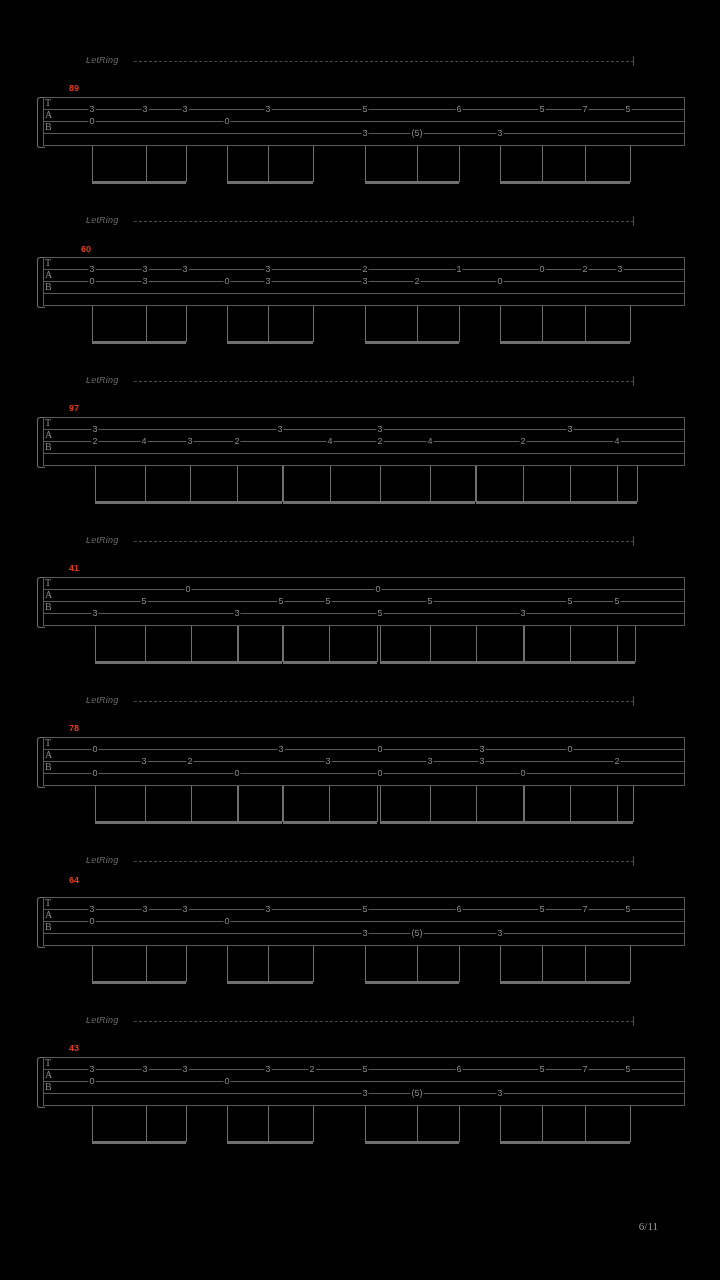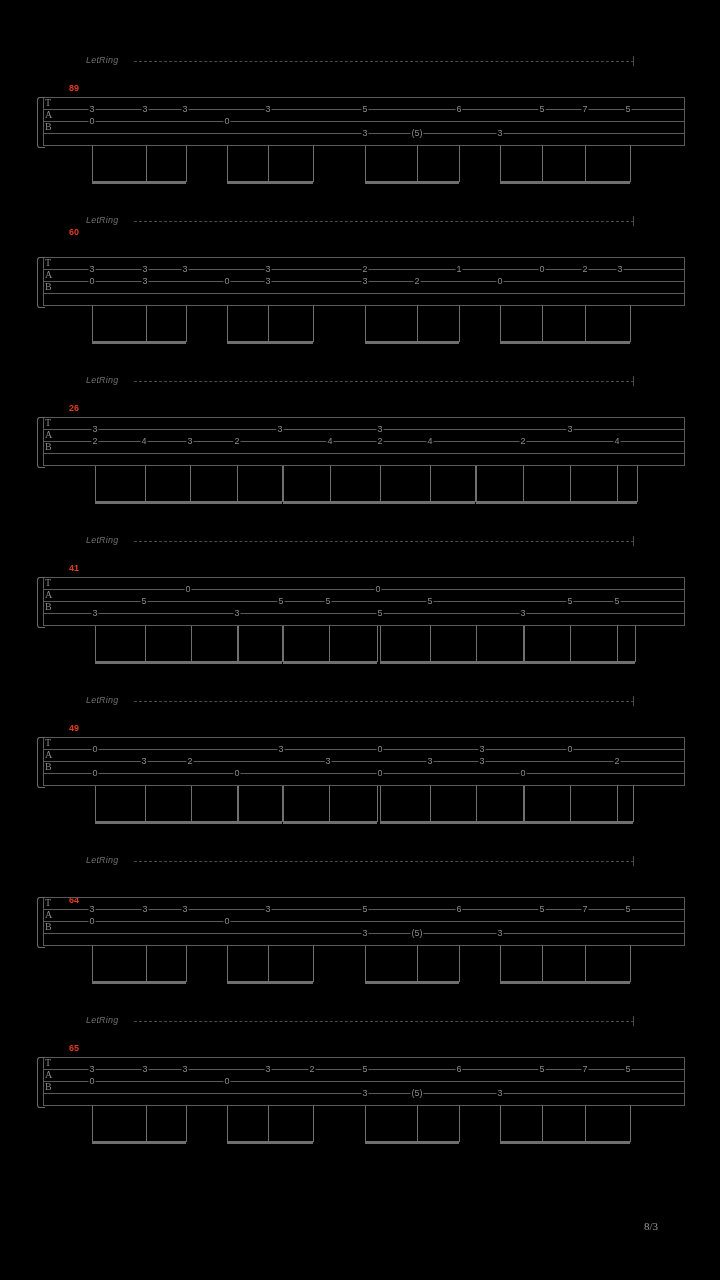--- a/index.html
+++ b/index.html
@@ -202,21 +202,21 @@
         <div class="tab-letters" style="top: 42px;">
           <div>T</div>
           <div>A</div>
           <div>B</div>
         </div>
       </div>
       <div class="system" style="top: 215px;">
         <div class="letring">LetRing</div>
         <div class="letring-line"></div>
         <div class="letring-end"></div>
-        <div class="measure-number" style="top: 12px;">60</div>
+        <div class="measure-number" style="top: 29px; margin-left: 12px;">60</div>
         <div class="staff" style="top: 42px;">
           <div class="line l0"></div>
           <div class="line l1"></div>
           <div class="line l2"></div>
           <div class="line l3"></div>
           <div class="line l4"></div>
           <div class="barline bar-left"></div>
           <div class="barline bar-right"></div>
           <div class="note" style="left: 49px; top: 12px;">3</div>
           <div class="note" style="left: 102px; top: 12px;">3</div>
@@ -266,21 +266,21 @@
         <div class="tab-letters" style="top: 42px;">
           <div>T</div>
           <div>A</div>
           <div>B</div>
         </div>
       </div>
       <div class="system" style="top: 375px;">
         <div class="letring">LetRing</div>
         <div class="letring-line"></div>
         <div class="letring-end"></div>
-        <div class="measure-number" style="top: 28px;">26</div>
+        <div class="measure-number" style="top: 28px;">97</div>
         <div class="staff" style="top: 42px;">
           <div class="line l0"></div>
           <div class="line l1"></div>
           <div class="line l2"></div>
           <div class="line l3"></div>
           <div class="line l4"></div>
           <div class="barline bar-left"></div>
           <div class="barline bar-right"></div>
           <div class="note" style="left: 52px; top: 12px;">3</div>
           <div class="note" style="left: 237px; top: 12px;">3</div>
@@ -405,21 +405,21 @@
         <div class="tab-letters" style="top: 42px;">
           <div>T</div>
           <div>A</div>
           <div>B</div>
         </div>
       </div>
       <div class="system" style="top: 695px;">
         <div class="letring">LetRing</div>
         <div class="letring-line"></div>
         <div class="letring-end"></div>
-        <div class="measure-number" style="top: 28px;">49</div>
+        <div class="measure-number" style="top: 28px;">78</div>
         <div class="staff" style="top: 42px;">
           <div class="line l0"></div>
           <div class="line l1"></div>
           <div class="line l2"></div>
           <div class="line l3"></div>
           <div class="line l4"></div>
           <div class="barline bar-left"></div>
           <div class="barline bar-right"></div>
           <div class="note" style="left: 52px; top: 12px;">0</div>
           <div class="note" style="left: 238px; top: 12px;">3</div>
@@ -477,21 +477,21 @@
         <div class="tab-letters" style="top: 42px;">
           <div>T</div>
           <div>A</div>
           <div>B</div>
         </div>
       </div>
       <div class="system" style="top: 855px;">
         <div class="letring">LetRing</div>
         <div class="letring-line"></div>
         <div class="letring-end"></div>
-        <div class="measure-number" style="top: 40px;">64</div>
+        <div class="measure-number" style="top: 20px;">64</div>
         <div class="staff" style="top: 42px;">
           <div class="line l0"></div>
           <div class="line l1"></div>
           <div class="line l2"></div>
           <div class="line l3"></div>
           <div class="line l4"></div>
           <div class="barline bar-left"></div>
           <div class="barline bar-right"></div>
           <div class="note" style="left: 49px; top: 12px;">3</div>
           <div class="note" style="left: 102px; top: 12px;">3</div>
@@ -539,21 +539,21 @@
         <div class="tab-letters" style="top: 42px;">
           <div>T</div>
           <div>A</div>
           <div>B</div>
         </div>
       </div>
       <div class="system" style="top: 1015px;">
         <div class="letring">LetRing</div>
         <div class="letring-line"></div>
         <div class="letring-end"></div>
-        <div class="measure-number" style="top: 28px;">65</div>
+        <div class="measure-number" style="top: 28px;">43</div>
         <div class="staff" style="top: 42px;">
           <div class="line l0"></div>
           <div class="line l1"></div>
           <div class="line l2"></div>
           <div class="line l3"></div>
           <div class="line l4"></div>
           <div class="barline bar-left"></div>
           <div class="barline bar-right"></div>
           <div class="note" style="left: 49px; top: 12px;">3</div>
           <div class="note" style="left: 102px; top: 12px;">3</div>
@@ -599,14 +599,14 @@
           <div class="stem" style="left: 587px; top: 49px; height: 36px;"></div>
         </div>
         <div class="brace" style="top: 42px; height: 49px;"></div>
         <div class="tab-letters" style="top: 42px;">
           <div>T</div>
           <div>A</div>
           <div>B</div>
         </div>
       </div>
     </div>
-  <div class="page-number">8/3</div>
+  <div class="page-number">6/11</div>
 </div>
 
 </body></html>

